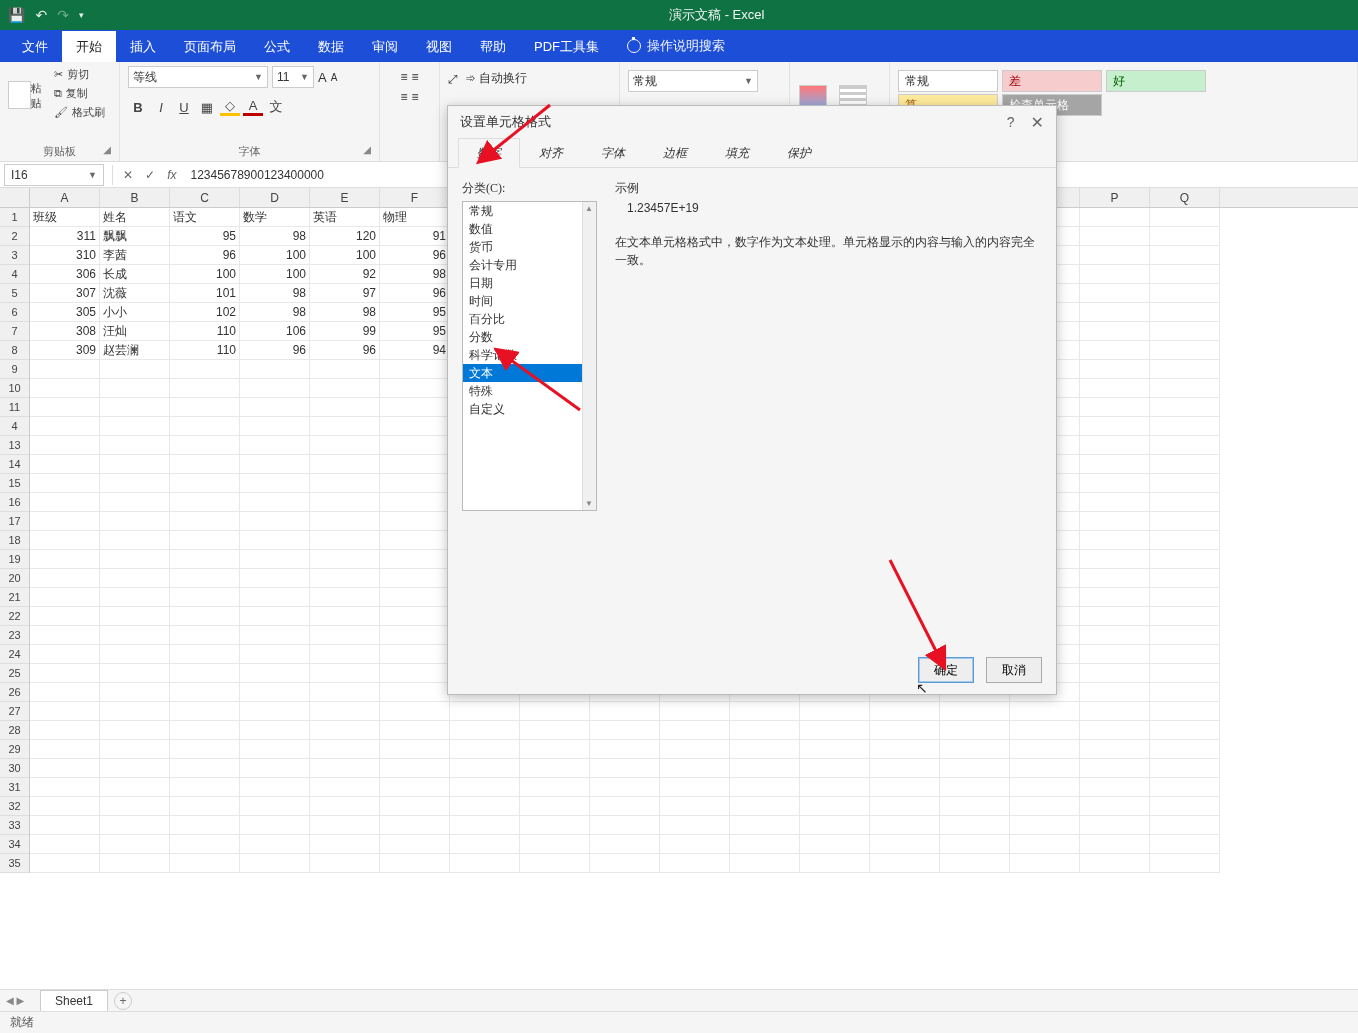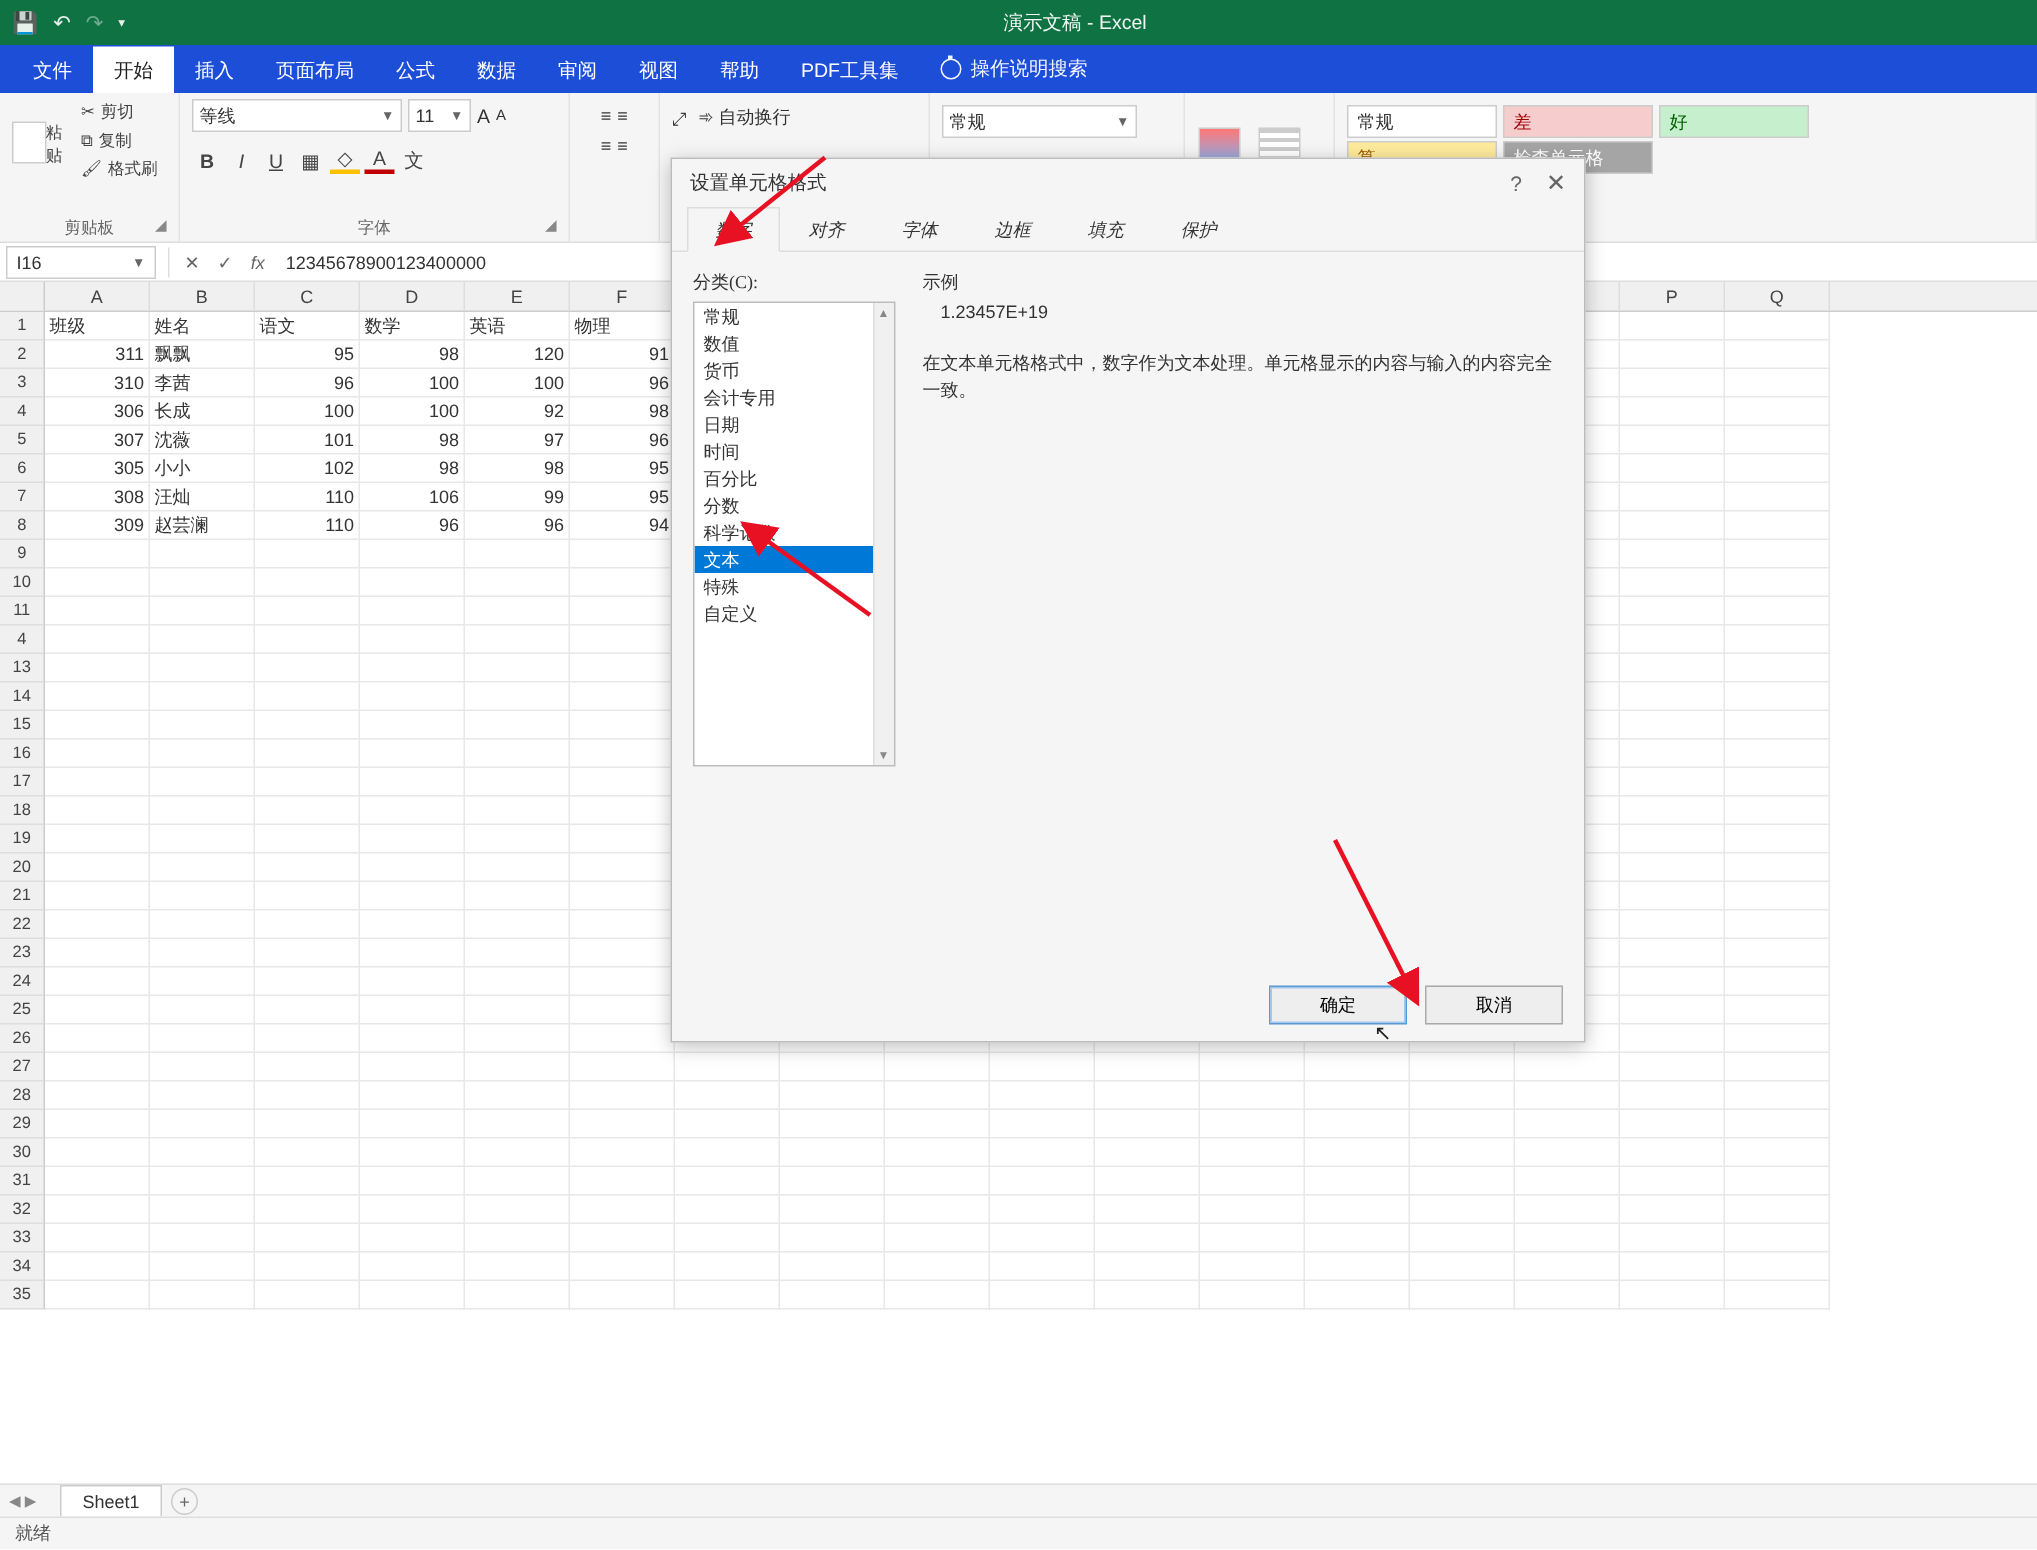--- a/index.html
+++ b/index.html
@@ -79,21 +79,21 @@
 .catlist .item{ padding:1px 6px; font-size:12px; cursor:pointer; line-height:16px;}
 .catlist .item.sel{ background:#0078d7; color:#fff;}
 .catlist .sb{ position:absolute; right:0; top:0; width:14px; height:100%; background:#f0f0f0; border-left:1px solid #ddd;}
 .catlist .sb::before{content:"▲"; position:absolute; top:2px; left:2px; font-size:8px; color:#888;}
 .catlist .sb::after{content:"▼"; position:absolute; bottom:2px; left:2px; font-size:8px; color:#888;}
 .detail{ flex:1; font-size:12px; color:#333;}
 .detail .sample-l{ margin-bottom:4px;}
 .detail .sample-v{ margin:0 0 18px 12px;}
 .detail .desc{ line-height:1.5;}
 .dlg-foot{ height:48px; display:flex; align-items:center; justify-content:flex-end; gap:12px; padding:0 14px;}
-.dlg-foot button{ width:92px; height:26px; border:1px solid #aaa; background:#eee; font-size:12px; cursor:pointer;}
+.dlg-foot button{ width:56px; height:26px; border:1px solid #aaa; background:#eee; font-size:12px; cursor:pointer;}
 .dlg-foot button.primary{ border:1px solid #5b9bd5; box-shadow:0 0 0 1px #a3c8ea inset;}
 
 
 .arrow{ position:absolute; pointer-events:none;}
 .arrow svg{ overflow:visible;}
 
 
 .sheettabs{ position:absolute; left:0; bottom:22px; right:0; height:22px; background:#f5f5f5; border-top:1px solid #ddd; display:flex; align-items:center; padding-left:40px; gap:6px;}
 .sheettabs .nav{ position:absolute; left:6px; display:flex; gap:4px; color:#888; font-size:10px;}
 .sheettab{ padding:3px 14px; background:#fff; border:1px solid #ccc; border-bottom:none; font-size:12px;}

